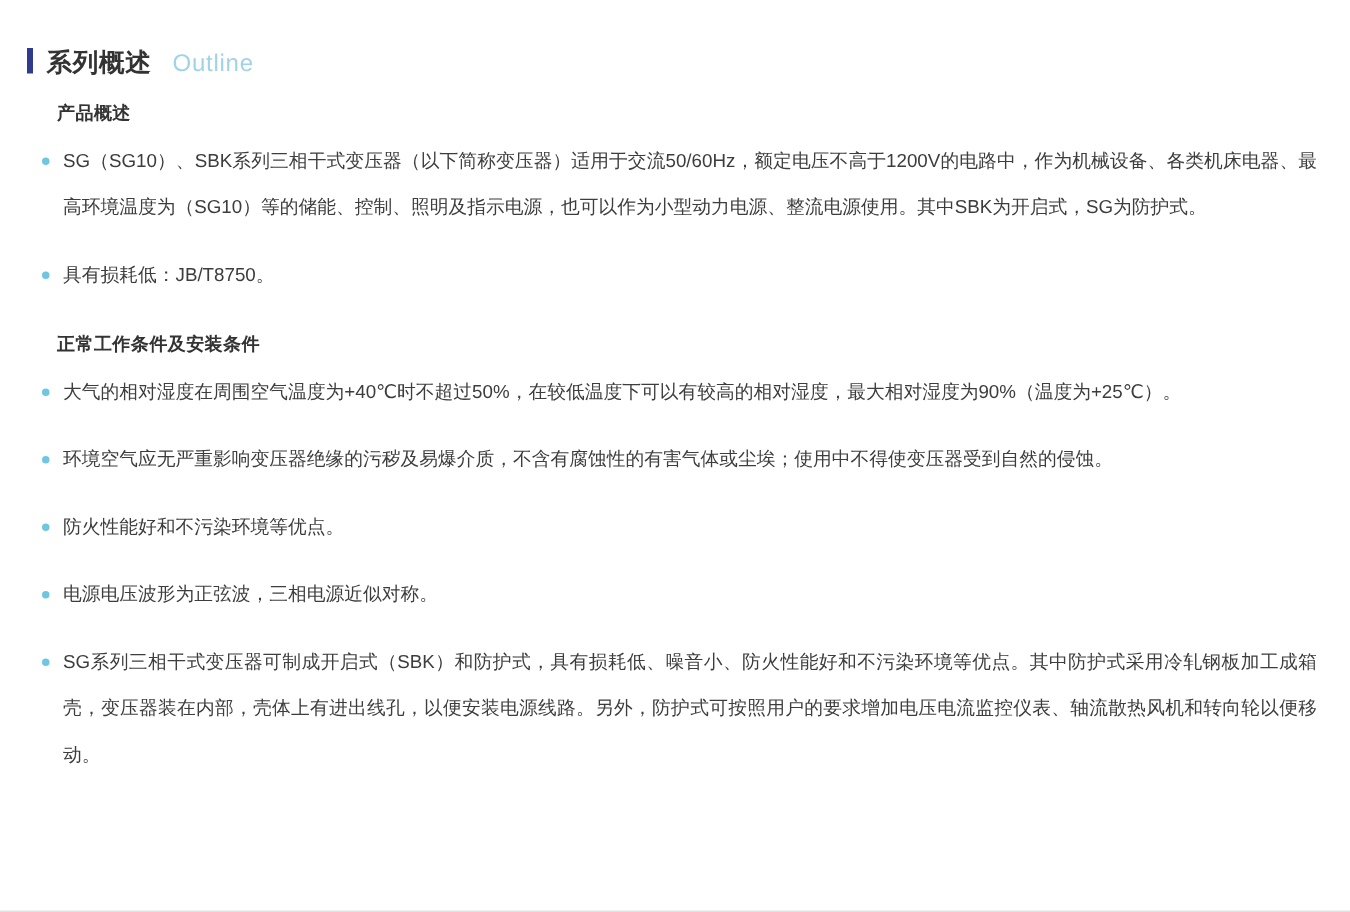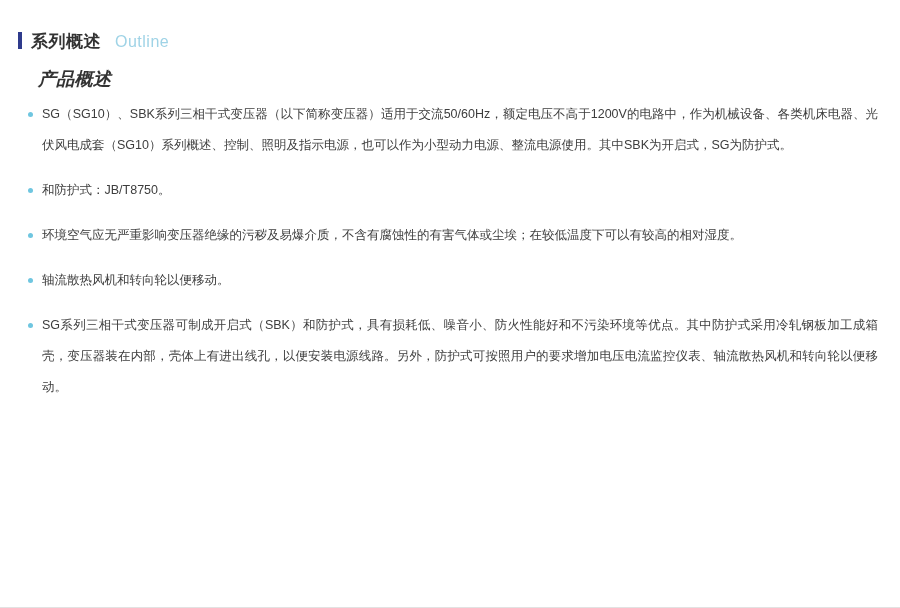--- a/index.html
+++ b/index.html
@@ -44,26 +44,25 @@
     letter-spacing: 0.5px;
   }
   .header-en {
     font-size: 16px;
     color: #9fd3e6;
     margin-left: 14px;
     letter-spacing: 0.5px;
   }
   
   .subheading {
-    font-size: 18px;
+    font-size: 12px;
     font-weight: bold;
     color: #333333;
     margin: 0 0 8px 24px;
     letter-spacing: 0.3px;
-    font-style: italic;
   }
   .subheading.spaced {
     margin-top: 22px;
   }
   
   .bullet-item {
     position: relative;
     margin: 0 0 14px 14px;
     padding-left: 14px;
     font-size: 12.5px;
@@ -101,36 +100,45 @@
   <div class="section-header">
     <span class="header-bar" style="background: rgb(47, 59, 140);"></span>
     <span class="header-cn">系列概述</span>
     <span class="header-en" style="color: rgb(159, 211, 230);">Outline</span>
   </div>
 
   <div>
     <div class="subheading">产品概述</div>
     <div class="bullet-item">
       <span class="dot" style="background: rgb(111, 198, 224);"></span>
-      <span class="bullet-text">SG（SG10）、SBK系列三相干式变压器（以下简称变压器）适用于交流50/60Hz，额定电压不高于1200V的电路中，作为机械设备、各类机床电器、光伏风电成套（SG10）系列概述、控制、照明及指示电源，也可以作为小型动力电源、整流电源使用。其中SBK为开启式，SG为防护式。</span>
+      <span class="bullet-text">SG（SG10）、SBK系列三相干式变压器（以下简称变压器）适用于交流50/60Hz，额定电压不高于1200V的电路中，作为机械设备、各类机床电器、最高环境温度为（SG10）等的储能、控制、照明及指示电源，也可以作为小型动力电源、整流电源使用。其中SBK为开启式，SG为防护式。</span>
     </div>
     <div class="bullet-item">
       <span class="dot" style="background: rgb(111, 198, 224);"></span>
-      <span class="bullet-text">和防护式：JB/T8750。</span>
+      <span class="bullet-text">具有损耗低：JB/T8750。</span>
     </div>
   </div>
 
   <div>
+    <div class="subheading spaced">正常工作条件及安装条件</div>
     <div class="bullet-item">
       <span class="dot" style="background: rgb(111, 198, 224);"></span>
-      <span class="bullet-text">环境空气应无严重影响变压器绝缘的污秽及易爆介质，不含有腐蚀性的有害气体或尘埃；在较低温度下可以有较高的相对湿度。</span>
+      <span class="bullet-text">大气的相对湿度在周围空气温度为+40℃时不超过50%，在较低温度下可以有较高的相对湿度，最大相对湿度为90%（温度为+25℃）。</span>
     </div>
     <div class="bullet-item">
       <span class="dot" style="background: rgb(111, 198, 224);"></span>
-      <span class="bullet-text">轴流散热风机和转向轮以便移动。</span>
+      <span class="bullet-text">环境空气应无严重影响变压器绝缘的污秽及易爆介质，不含有腐蚀性的有害气体或尘埃；使用中不得使变压器受到自然的侵蚀。</span>
+    </div>
+    <div class="bullet-item">
+      <span class="dot" style="background: rgb(111, 198, 224);"></span>
+      <span class="bullet-text">防火性能好和不污染环境等优点。</span>
+    </div>
+    <div class="bullet-item">
+      <span class="dot" style="background: rgb(111, 198, 224);"></span>
+      <span class="bullet-text">电源电压波形为正弦波，三相电源近似对称。</span>
     </div>
   </div>
 
   <div>
     <div class="bullet-item">
       <span class="dot" style="background: rgb(111, 198, 224);"></span>
       <span class="bullet-text">SG系列三相干式变压器可制成开启式（SBK）和防护式，具有损耗低、噪音小、防火性能好和不污染环境等优点。其中防护式采用冷轧钢板加工成箱壳，变压器装在内部，壳体上有进出线孔，以便安装电源线路。另外，防护式可按照用户的要求增加电压电流监控仪表、轴流散热风机和转向轮以便移动。</span>
     </div>
   </div>
 

